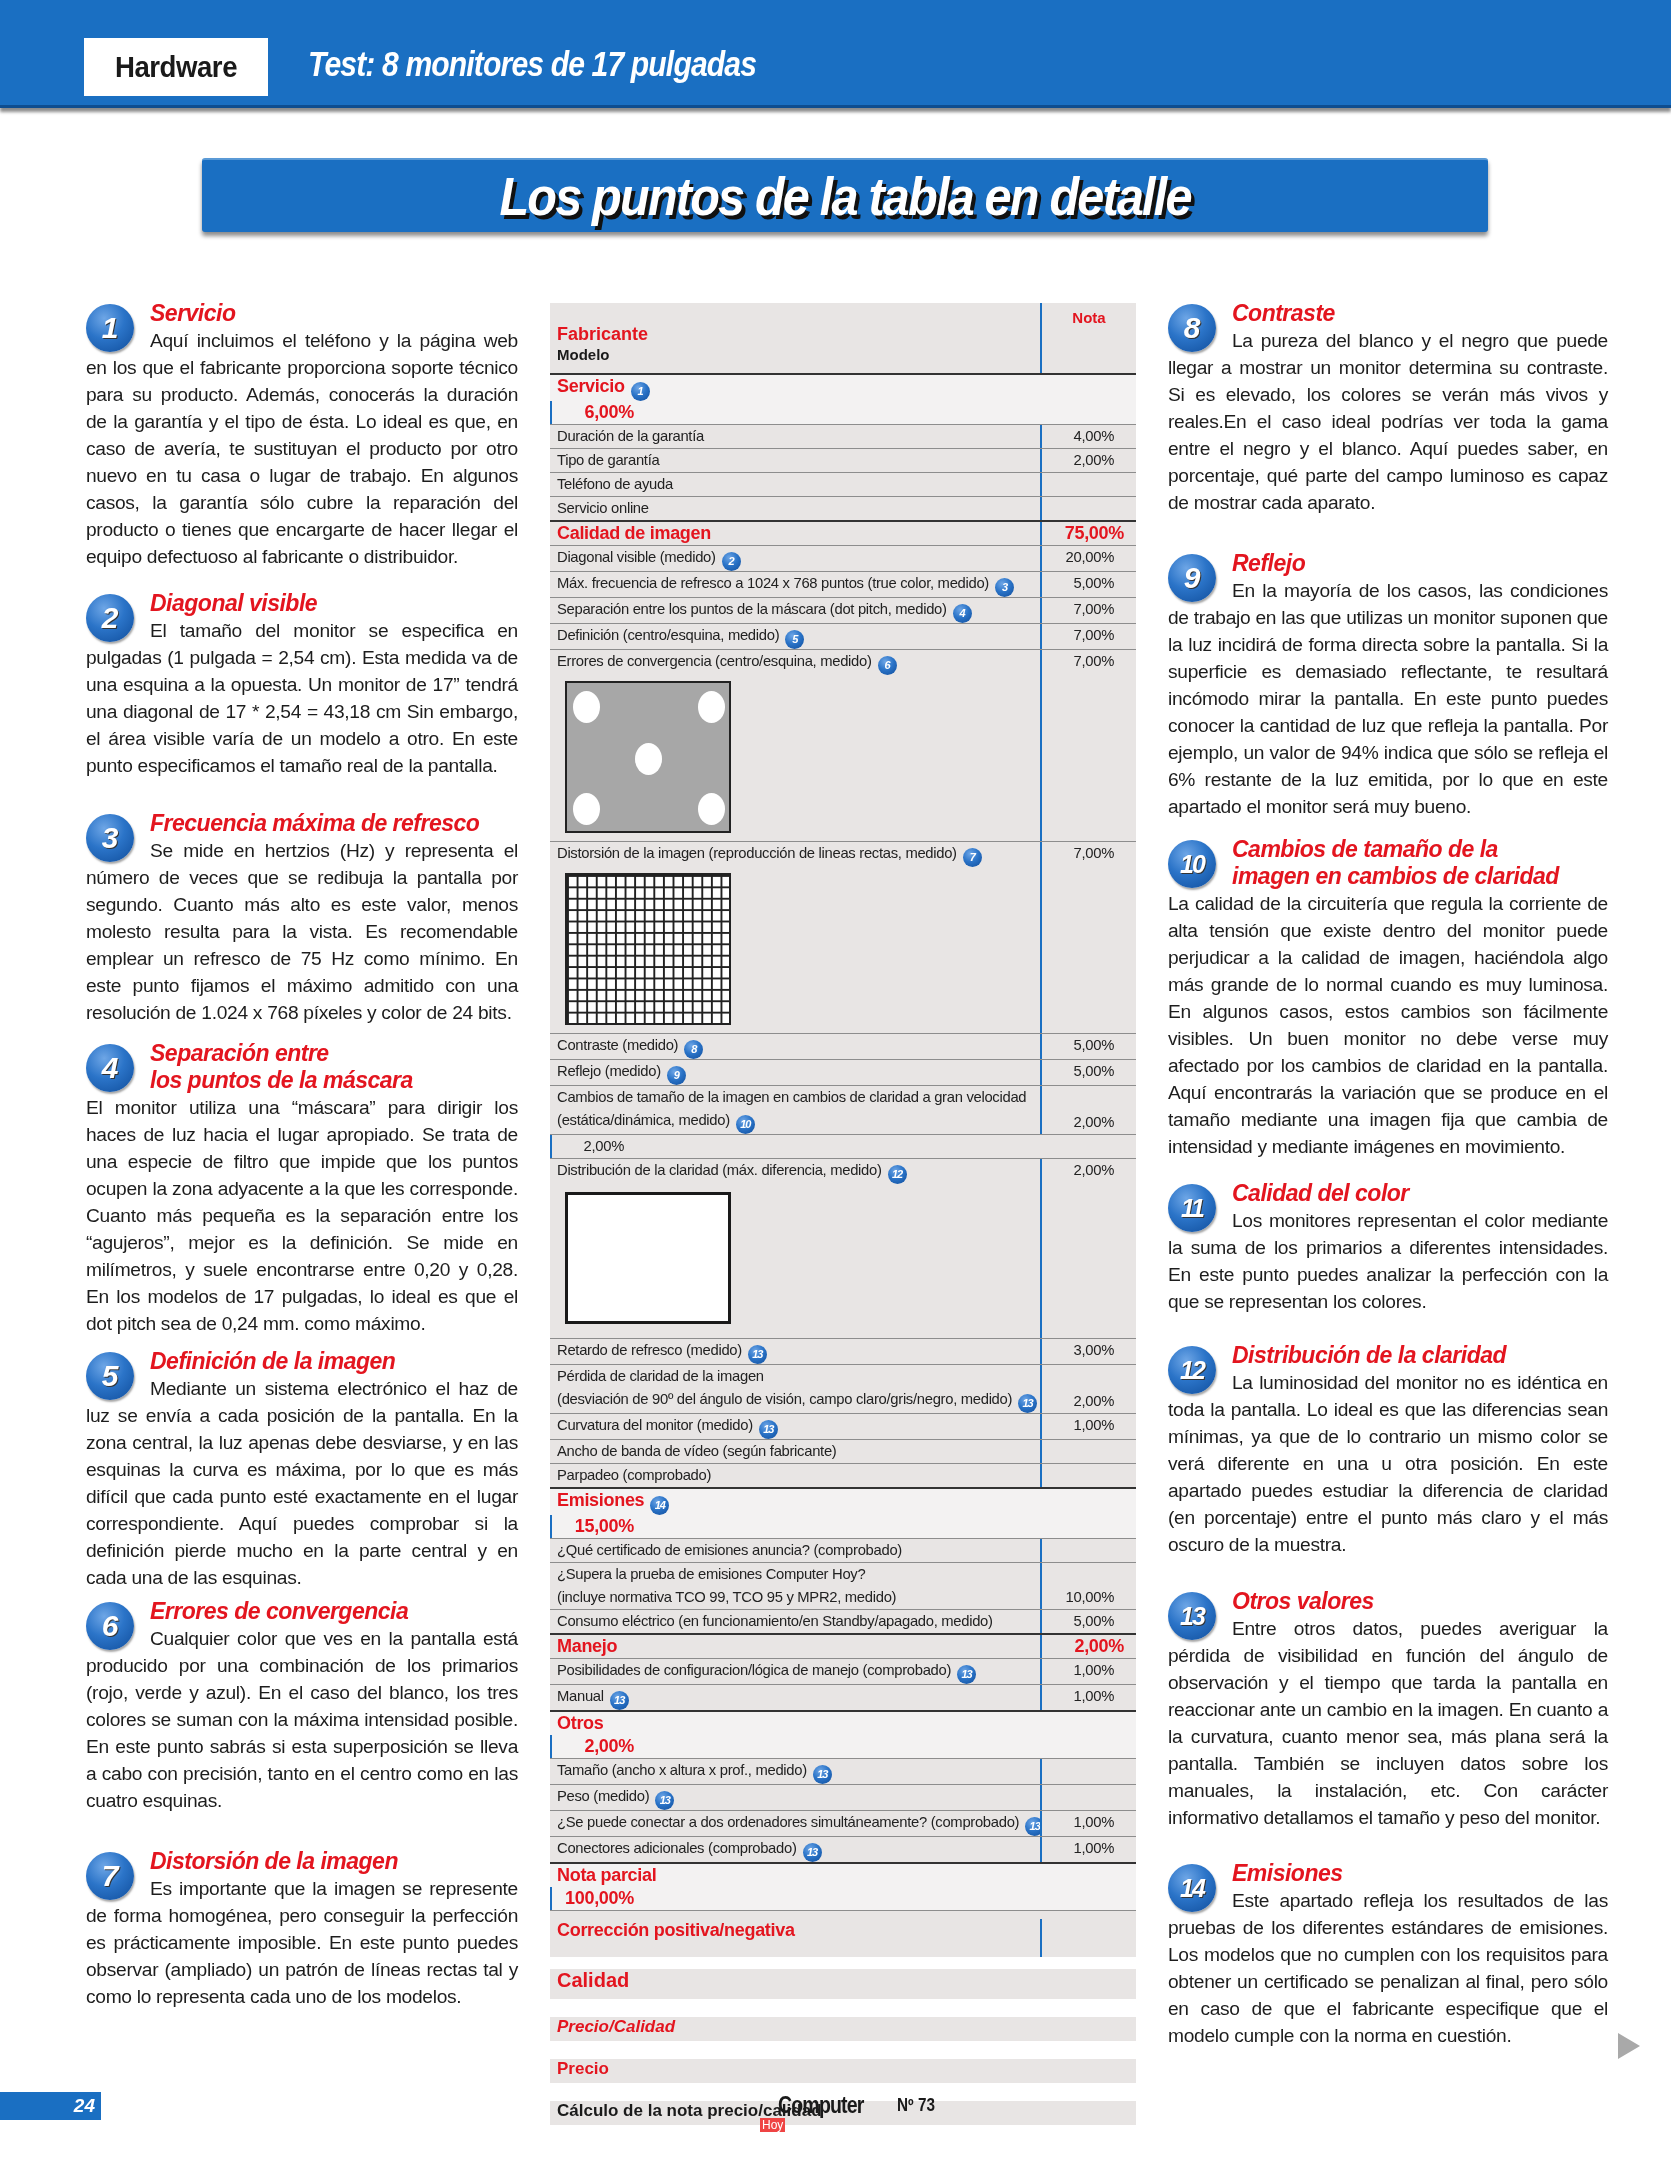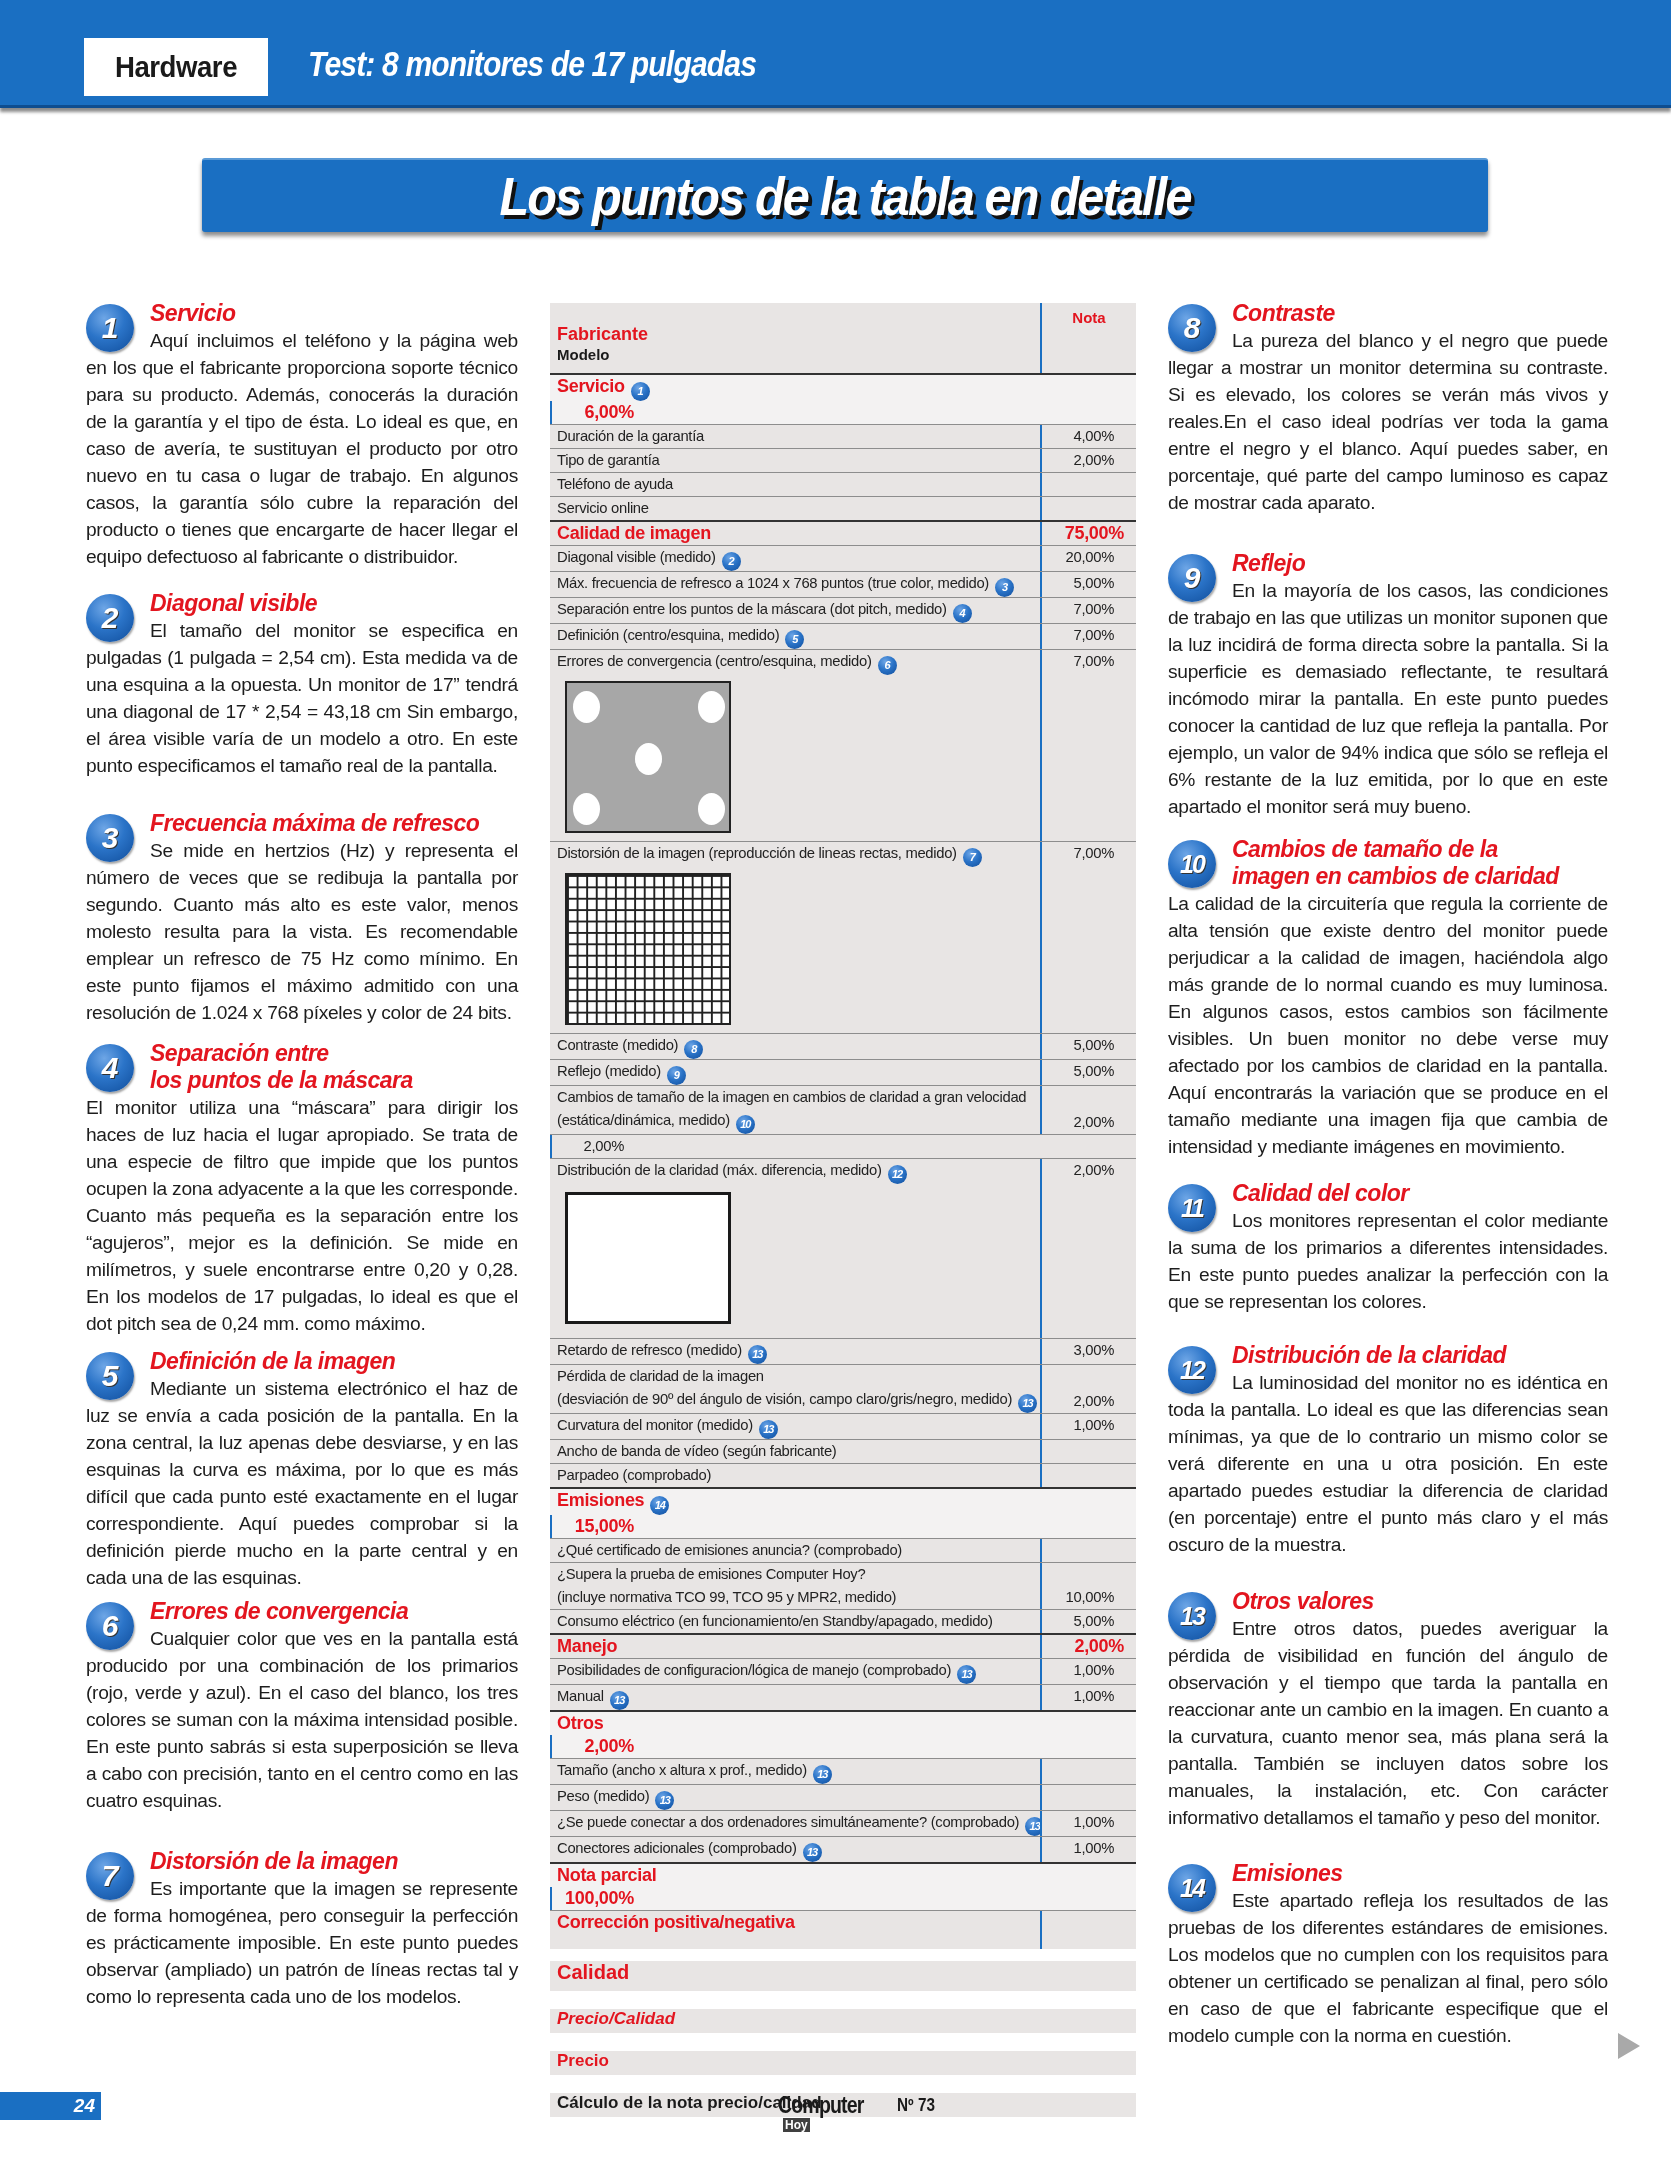--- a/index.html
+++ b/index.html
@@ -77,21 +77,21 @@
   .bright-img { width: 166px; height: 132px; border: 3px solid #1a1a1a; background: #fff; margin: 8px 0 14px 8px; }
 
   .summary-gap { height: 12px; background: #fff; }
   .sum-row { display: flex; align-items: flex-start; background: #e8e5e4; margin-bottom: 18px; height: 24px; padding-left: 7px; font-weight: bold; color: #e3151f; }
 
   
   .page-num { position: absolute; left: 0; top: 2092px; width: 101px; height: 28px; background: #1a6fc2; color: #fff;
     font-weight: bold; font-style: italic; font-size: 19px; text-align: right; padding-right: 6px; line-height: 28px; }
   .brand { position: absolute; left: 778px; top: 2092px; font-weight: bold; font-size: 23px; letter-spacing: -1px;
     color: #1a1a1a; transform: scaleX(0.85); transform-origin: left; }
-  .brand-hoy { position: absolute; left: 783px; top: 2118px; background: #404040; color: #fff; font-size: 12px; font-weight: bold; padding: 0 2px; }
+  .brand-hoy { position: absolute; left: 760px; top: 2118px; background: #ef4444; color: #fff; font-size: 12px; font-weight: normal; padding: 0 2px; }
   .issue { position: absolute; left: 897px; top: 2095px; font-size: 18px; font-weight: bold; color: #1a1a1a; transform: scaleX(0.85); transform-origin: left; }
   .next-arrow { position: absolute; left: 1618px; top: 2033px; width: 0; height: 0; border-top: 13px solid transparent;
     border-bottom: 13px solid transparent; border-left: 22px solid #a9a9a9; }
 </style>
 </head>
 <body>
 
 <div class="topband"></div>
 <div class="section-tag">Hardware</div>
 <div class="header-title">Test: 8 monitores de 17 pulgadas</div>
@@ -304,21 +304,21 @@
           <div class="cell-val"><span>1,00%</span></div>
         </div>
         <div class="trow thick">
           <div class="cell-label"><span>Conectores adicionales (comprobado)</span><span class="mini">13</span></div>
           <div class="cell-val"><span>1,00%</span></div>
         </div>
         <div class="trow cat white">
           <div class="cell-label"><span>Nota parcial</span></div>
           <div class="cell-val"><span>100,00%</span></div>
         </div>
-        <div class="trow cat" style="border-bottom: none; height: 38px;">
+        <div class="trow cat" style="border-bottom: none; height: 38px; margin-top: 8px;">
           <div class="cell-label"><span>Corrección positiva/negativa</span></div>
           <div class="cell-val"><span></span></div>
         </div>
       </div>
   </div>
   <div class="summary-gap"></div>
   <div id="tbl-summary">
       <div class="sum-row" style="color: rgb(227, 21, 31); font-size: 20px; height: 30px;">
         <span>Calidad</span>
       </div>

